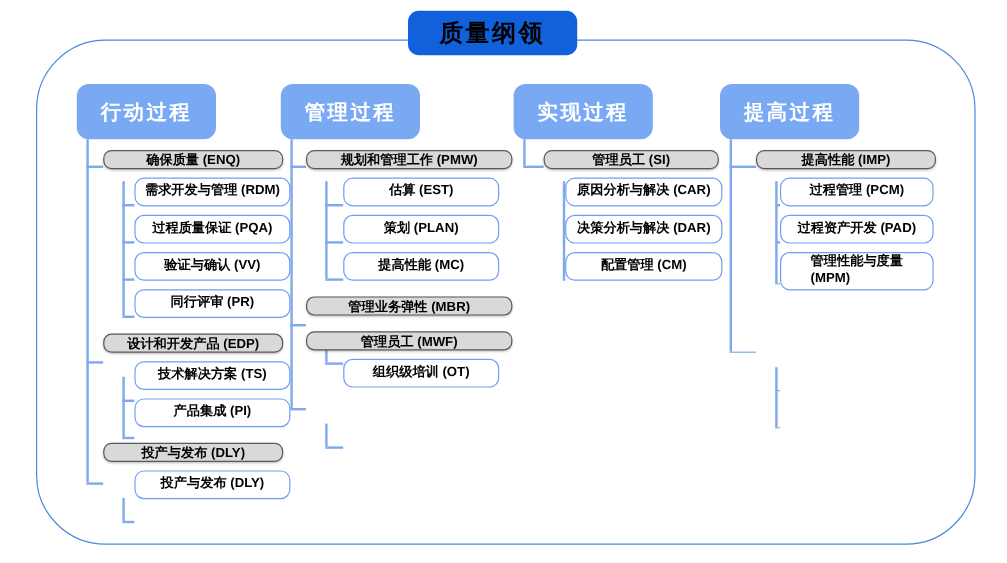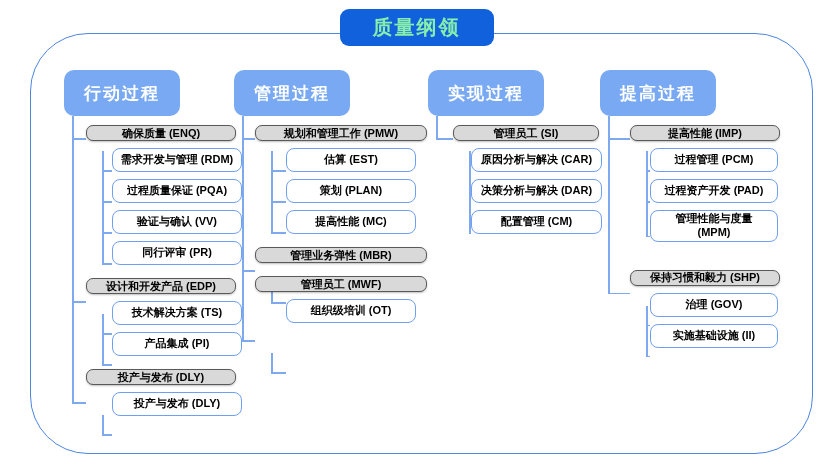--- a/index.html
+++ b/index.html
@@ -14,22 +14,22 @@
   html,body{margin:0;padding:0;background:#fff;}
   body{font-family:"Liberation Sans","DejaVu Sans",sans-serif;}
   #diagram-canvas{
     position:relative;width:839px;height:469px;background:#fff;overflow:hidden;
   }
   .frame{
     position:absolute;left:30px;top:33px;width:783px;height:421px;
     border:1.5px solid var(--frame);border-radius:58px;box-sizing:border-box;
   }
   .title-box{
-    position:absolute;left:50%;top:9px;width:154px;height:37px;margin-left:-80px;
-    background:var(--accent);color:#86efac;border-radius:9px;z-index:6;
+    position:absolute;left:50%;top:9px;width:141px;height:37px;margin-left:-80px;
+    background:var(--accent);color:#000000;border-radius:9px;z-index:6;
     display:flex;align-items:center;justify-content:center;
     font-size:20px;font-weight:700;letter-spacing:2px;
   }
   .column{position:absolute;top:70px;}
   .header{
     width:116px;height:46px;border-radius:10px;background:var(--header-bg);
     color:#fff;font-size:17px;font-weight:700;letter-spacing:2px;
     display:flex;align-items:center;justify-content:center;
     position:relative;z-index:3;margin-bottom:9px;
   }
@@ -40,21 +40,21 @@
     background:var(--gray-fill);border:1.6px solid var(--gray-border);border-radius:7px;
     color:#000;font-size:11px;font-weight:700;
     display:flex;align-items:center;justify-content:center;
     position:relative;z-index:3;box-shadow:0 1px 2px rgba(0,0,0,.25);
     white-space:nowrap;
   }
   .child{
     margin-left:var(--ci);margin-top:7px;width:var(--cw);min-height:24px;box-sizing:border-box;
     background:#fff;border:1.5px solid var(--child-border);border-radius:8px;
     color:#000;font-size:11px;font-weight:700;line-height:1.25;
-    display:flex;align-items:center;justify-content:center;text-align:center;
+    display:flex;align-items:center;justify-content:center;text-align:left;
     position:relative;z-index:3;white-space:pre-line;padding:1px 2px;
   }
   .cline{position:absolute;background:var(--line);z-index:1;}
 </style>
 </head>
 <body>
 
 <div id="diagram-canvas">
   <div class="frame"></div>
   <div class="title-box">质量纲领</div>
@@ -105,25 +105,20 @@
     </div>
     <div class="column col-3" style="left: 600px; --gi: 30px; --gw: 150px; --ci: 50px; --cw: 128px;">
       <div class="header">提高过程</div>
       <div class="group">
         <div class="gray">提高性能 (IMP)</div>
         <div class="child">过程管理 (PCM)</div>
         <div class="child">过程资产开发 (PAD)</div>
         <div class="child">管理性能与度量
 (MPM)</div>
       </div>
-      <div class="group">
-        <div class="gray">保持习惯和毅力 (SHP)</div>
-        <div class="child">治理 (GOV)</div>
-        <div class="child">实施基础设施 (II)</div>
-      </div>
     </div>
     <div class="cline" style="left: 72px; top: 116px; width: 1.5px; height: 286px;"></div>
     <div class="cline" style="left: 72px; top: 138px; width: 14px; height: 1.5px;"></div>
     <div class="cline" style="left: 102px; top: 151px; width: 1.5px; height: 112px;"></div>
     <div class="cline" style="left: 102px; top: 170px; width: 10px; height: 1.5px;"></div>
     <div class="cline" style="left: 102px; top: 201px; width: 10px; height: 1.5px;"></div>
     <div class="cline" style="left: 102px; top: 232px; width: 10px; height: 1.5px;"></div>
     <div class="cline" style="left: 102px; top: 263px; width: 10px; height: 1.5px;"></div>
     <div class="cline" style="left: 72px; top: 301px; width: 14px; height: 1.5px;"></div>
     <div class="cline" style="left: 102px; top: 314px; width: 1.5px; height: 50px;"></div>

